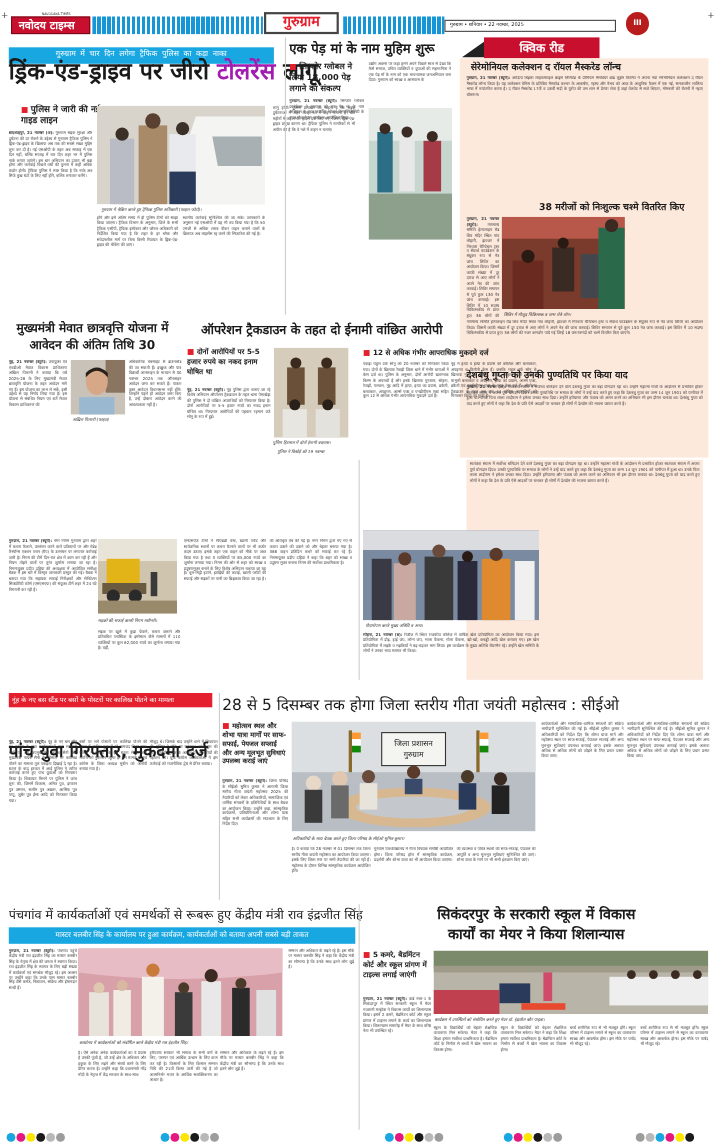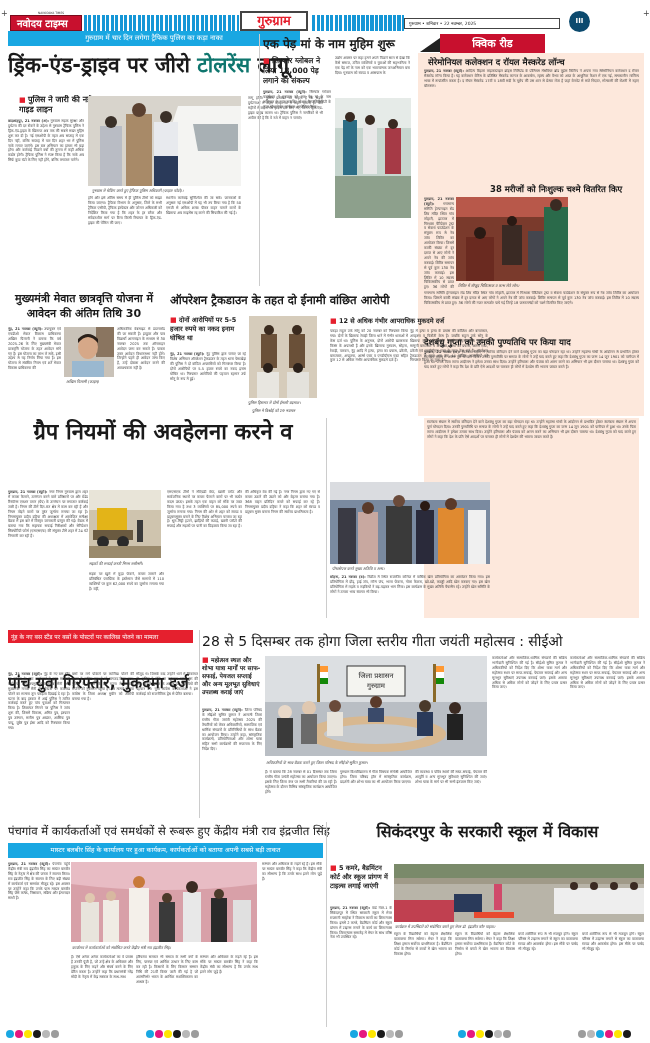--- a/index.html
+++ b/index.html
@@ -11,27 +11,27 @@
   .caption { font-size: 3.8px; line-height: 5px; color: #333; font-style: italic; overflow: hidden; }
   .bullet-head { font-size: 8px; line-height: 10px; font-weight: bold; color: #222; overflow: hidden; }
   .bullet-head::before { content: "■ "; color: #e5202e; font-size: 7px; }
   .photo { overflow: hidden; }
 
   
   .mast-logo { background: #c8102e; color: #fff; font-weight: bold; font-size: 11px; padding: 2px 6px; border: 1px solid #7a0a1b; }
   .mast-stripes { background: repeating-linear-gradient(90deg, #1596d6 0 3px, #fff 3px 4.5px); }
   .mast-section { background: #fff; border: 2px solid #444; color: #e5202e; font-weight: bold; font-size: 13px; text-align: center; }
   .mast-date { background: #fff; border: 1px solid #444; font-size: 5px; padding: 2px 4px; color: #222; }
-  .mast-circle { width: 18px; height: 18px; border-radius: 50%; background: #0c4a6e; }
+  .mast-circle { width: 18px; height: 18px; border-radius: 50%; background: #b91c1c; }
 
   .blue-bar { background: #19a7e2; color: #fff; text-align: center; overflow: hidden; }
   .red-bar { background: #e5202e; color: #fff; overflow: hidden; }
 
   .hl { font-weight: bold; color: #1a1a1a; line-height: 1.05; overflow: hidden; }
-  .accent { color: #0f766e; }
+  .accent { color: #a21caf; }
   .pink-box { background: #fde8dc; }
 
   .rule-v { background: #ccc; width: 1px; }
   .cmyk { display: flex; gap: 1px; }
   .cmyk span { width: 8px; height: 8px; border-radius: 50%; display: inline-block; }
 </style>
 </head>
 <body>
 
 <div class="abs" style="left:0;top:0;width:650px;height:32px;">
@@ -41,21 +41,21 @@
   <div class="abs mast-stripes" style="left:84px;top:15px;width:155px;height:16px;"></div>
   <div class="abs mast-section" style="left:240px;top:11px;width:68px;height:20px;line-height:16px;">गुरुग्राम</div>
   <div class="abs mast-stripes" style="left:312px;top:15px;width:92px;height:16px;"></div>
   <div class="abs mast-date" style="left:404px;top:18px;width:156px;height:11px;line-height:6px;font-size:4.5px;">गुरुग्राम • शनिवार • 22 नवम्बर, 2025</div>
   <div class="abs mast-circle" style="left:569px;top:11px;width:21px;height:21px;color:#fff;font-size:7px;text-align:center;line-height:21px;font-weight:bold;">
     <span>III</span>
   </div>
   <div class="abs" style="left:643px;top:9px;font-size:8px;color:#444;">+</div>
 </div>
 
-<div class="abs blue-bar" style="left:8px;top:31px;width:292px;height:15px;font-size:7px;line-height:15px;">
+<div class="abs blue-bar" style="left:8px;top:43px;width:241px;height:15px;font-size:7px;line-height:15px;font-family:Liberation Mono, monospace;">
   <span>गुरुग्राम में चार दिन लगेगा ट्रैफिक पुलिस का कड़ा नाका</span>
 </div>
 <div class="abs hl" style="left:8px;top:51px;width:320px;height:28px;font-size:21px;line-height:28px;">
   <span>ड्रिंक-एंड-ड्राइव पर जीरो </span><span class="accent">टोलरेंस</span><span> लागू</span>
 </div>
 <div class="abs bullet-head" style="left:19px;top:95px;width:75px;height:22px;">पुलिस ने जारी की नई गाइड लाइन</div>
 <div class="abs body-text" style="left:8px;top:119px;width:76px;height:145px;">
   <b>बादशाहपुर, 21 नवम्बर (अ):</b> <span>गुरुग्राम सड़क सुरक्षा और दुर्घटना की दर रोकने के उद्देश्य से गुरुग्राम ट्रैफिक पुलिस ने ड्रिंक-एंड-ड्राइव के खिलाफ अब तक की सबसे सख्त मुहिम शुरू कर दी है। नई एसओपी के तहत अब सप्ताह में एक दिन नहीं, बल्कि सप्ताह में चार दिन शहर भर में पुलिस नाके लगाए जाएंगे। इस बार अभियान का दायरा भी बड़ा होगा और कार्रवाई पिछले वर्षों की तुलना में कहीं अधिक कठोर होगी। ट्रैफिक पुलिस ने स्पष्ट किया है कि नाके अब सिर्फ कुछ घंटों के लिए नहीं होंगे, बल्कि लगातार चलेंगे।</span>
 </div>
 <div class="abs photo" style="left:88px;top:96px;width:153px;height:90px;">
@@ -143,21 +143,21 @@
     <rect width="50" height="50" fill="#c9c2b8"></rect>
     <rect x="32" y="0" width="18" height="30" fill="#8a7560"></rect>
     <ellipse cx="24" cy="20" rx="10" ry="12" fill="#d6a888"></ellipse>
     <path d="M14 16 Q24 4 34 16 L34 12 Q24 2 14 12 Z" fill="#2a201a"></path>
     <rect x="8" y="34" width="32" height="16" fill="#9ab8d0"></rect>
   </svg>
 </div>
 <div class="abs caption" style="left:66px;top:379px;width:50px;height:6px;">अखिल पिलानी (फाइल)</div>
 <div class="abs body-text" style="left:117px;top:327px;width:48px;height:82px;">अधिकारिक वेबसाइट से डाउनलोड की जा सकती हैं। इच्छुक और पात्र विद्यार्थी आनलाइन के माध्यम से 30 नवम्बर 2025 तक ऑनलाइन आवेदन जमा कर सकते हैं। पात्रता उक्त आवेदन विधानसभा नहीं होंगे। जिन्होंने पहले ही आवेदन जमा किए हैं, उन्हें दोबारा आवेदन करने की आवश्यकता नहीं है।</div>
 
-<div class="abs hl" style="left:170px;top:291px;width:245px;height:18px;font-size:11.5px;line-height:18px;">
+<div class="abs hl" style="left:170px;top:291px;width:245px;height:18px;font-size:11.5px;line-height:18px;text-align:center;">
   <span>ऑपरेशन ट्रैकडाउन के तहत दो ईनामी वांछित आरोपी </span>
 </div>
 <div class="abs bullet-head" style="left:170px;top:316px;width:76px;height:32px;font-size:6.5px;line-height:9px;">दोनों आरोपियों पर 5-5 हजार रुपये का नकद इनाम घोषित था</div>
 <div class="abs body-text" style="left:170px;top:352px;width:76px;height:62px;">
   <b>नूंह, 21 नवम्बर (ब्यूरो):</b> <span>नूंह पुलिस द्वारा चलाए जा रहे विशेष अभियान ऑपरेशन ट्रैकडाउन के तहत थाना पेमाखेड़ा की पुलिस ने दो वांछित अपराधियों को गिरफ्तार किया है। दोनों आरोपियों पर 5-5 हजार रुपये का नकद इनाम घोषित था। गिरफ्तार आरोपियों की पहचान रहमान उर्फ सोनू के रूप में हुई।</span>
 </div>
 <div class="abs photo" style="left:249px;top:316px;width:68px;height:82px;">
   <svg width="68" height="82" viewBox="0 0 68 82">
     <rect width="68" height="82" fill="#d6ccbb"></rect>
     <rect x="12" y="18" width="16" height="34" fill="#6a5038"></rect>
@@ -170,21 +170,20 @@
     <circle cx="49" cy="52" r="5" fill="#2a201a"></circle>
   </svg>
 </div>
 <div class="abs caption" style="left:248px;top:400px;width:72px;height:6px;">पुलिस हिरासत में दोनों ईनामी बदमाश।</div>
 <div class="abs caption" style="left:252px;top:408px;width:68px;height:6px;">पुलिस ने बिश्नोई को 19 नवम्बर</div>
 <div class="abs bullet-head" style="left:330px;top:316px;width:150px;height:10px;font-size:6.5px;line-height:10px;">12 से अधिक गंभीर आपराधिक मुकदमे दर्ज</div>
 <div class="abs body-text" style="left:330px;top:329px;width:78px;height:88px;">पकड़ा राहुल उर्फ सोनू को 20 नवम्बर को गिरफ्तार किया गया। दोनों के खिलाफ रेवाड़ी जिला थाने में गंभीर धाराओं में केस दर्ज था। पुलिस के अनुसार, दोनों आरोपी खतरनाक किस्म के अपराधी हैं और इनके खिलाफ गुरुग्राम, सोहना, रेवाड़ी, पलवल, नूंह आदि में हत्या, हत्या का प्रयास, डकैती, बलात्कार, अपहरण, आर्म्स एक्ट व एनडीपीएस एक्ट सहित कुल 12 से अधिक गंभीर आपराधिक मुकदमे दर्ज हैं।</div>
 <div class="abs body-text" style="left:410px;top:329px;width:78px;height:88px;">नूंह में हत्या व हत्या के प्रयास की कोशिश और बलात्कार, अपहरण व फिरौती केस हैं। जबकि राहुल उर्फ सोनू के खिलाफ नूंह, नई दिल्ली, रेवाड़ी, सोहना थाना आदि में मामूली बलात्कार व अपहरण, हत्या का प्रयास, आर्म्स एक्ट, डकैती एवं एनडीपीएस एक्ट के तहत केस दर्ज हैं। ऑपरेशन ट्रैकडाउन के तहत अब तक 44 वांछित अपराधियों को गिरफ्तार किया जा चुका है।</div>
 
 <div class="abs hl" style="left:8px;top:418px;width:310px;height:56px;font-size:22px;line-height:27px;text-align:center;">
-  <div>ग्रैप नियमों की अवहेलना करने व</div>
 </div>
 <div class="abs body-text" style="left:8px;top:490px;width:80px;height:130px;">
   <b>गुरुग्राम, 21 नवम्बर (ब्यूरो):</b> <span>नगर निगम गुरुग्राम द्वारा शहर में कचरा फैलाने, उल्लंघन करने वाले प्रतिष्ठानों पर और ग्रेडेड रिस्पॉन्स एक्शन प्लान (ग्रैप) के उल्लंघन पर लगातार कार्रवाई जारी है। निगम की टीमें दिन-रात क्षेत्र में काम कर रही हैं और नियम तोड़ने वालों पर तुरंत जुर्माना लगाया जा रहा है। निगमायुक्त प्रदीप दहिया की अध्यक्षता में आयोजित समीक्षा बैठक में इस बारे में विस्तृत जानकारी प्रस्तुत की गई। बैठक में बताया गया कि सहायक सफाई निरीक्षकों और सेनिटेशन सिक्योरिटी फोर्स (एसएसएफ) की संयुक्त टीमें शहर में 24 घंटे निगरानी कर रही हैं।</span>
 </div>
 <div class="abs photo" style="left:89px;top:490px;width:72px;height:68px;">
   <svg width="72" height="68" viewBox="0 0 72 68">
     <rect width="72" height="68" fill="#cfc4ae"></rect>
     <rect x="0" y="0" width="72" height="20" fill="#e8e4d8"></rect>
     <rect x="8" y="18" width="30" height="26" fill="#e3b418"></rect>
     <rect x="4" y="40" width="40" height="10" fill="#6a5a40"></rect>
@@ -300,22 +299,23 @@
     <circle cx="148" cy="32" r="5" fill="#4a3a2a"></circle>
     <rect x="162" y="38" width="18" height="42" fill="#e0e0e0"></rect>
   </svg>
 </div>
 <div class="abs caption" style="left:72px;top:945px;width:186px;height:6px;">कार्यालय में कार्यकर्ताओं को संबोधित करते केंद्रीय मंत्री राव इंद्रजीत सिंह।</div>
 <div class="abs body-text" style="left:71px;top:955px;width:62px;height:72px;">है। ऐसे अनेक अनेक कार्यकर्ताओं का वे प्रयास है उनकी पूंजी है, जो उन्हें क्षेत्र के अधिकार और हकूक के लिए लड़ने और संघर्ष करने के लिए प्रेरित करता है। उन्होंने कहा कि प्रधानमंत्री नरेंद्र मोदी के नेतृत्व में केंद्र सरकार के साथ-साथ</div>
 <div class="abs body-text" style="left:136px;top:955px;width:62px;height:72px;">हरियाणा सरकार भी समाज के सभी वर्गों के लिए, परस्पर एवं आर्थिक उत्थान के लिए काम कर रही है। किसानों के लिए किसान सम्मान निधि की 21वीं किस्त जारी की गई है जो आत्मनिर्भर भारत के आर्थिक सशक्तिकरण का आधार है।</div>
 <div class="abs body-text" style="left:200px;top:955px;width:58px;height:72px;">सम्मान और अधिकार के लड़ते रहे हैं। इस मौके पर मास्टर बलबीर सिंह ने कहा कि केंद्रीय मंत्री का सौभाग्य है कि उनके साथ इतने लोग जुड़े हैं।</div>
 <div class="abs body-text" style="left:262px;top:862px;width:60px;height:165px;">सम्मान और अधिकार के लड़ते रहे हैं। इस मौके पर मास्टर बलबीर सिंह ने कहा कि केंद्रीय मंत्री का सौभाग्य है कि उनके साथ इतने लोग जुड़े हैं।</div>
 
-<div class="abs hl" style="left:330px;top:822px;width:315px;height:38px;font-size:16px;line-height:19px;text-align:center;">
+<div class="abs hl" style="left:330px;top:822px;width:315px;height:38px;font-size:13px;line-height:19px;text-align:center;">
   <div>सिकंदरपुर के सरकारी स्कूल में विकास</div>
+  <div>कार्यों का मेयर ने किया शिलान्यास</div>
 </div>
 <div class="abs bullet-head" style="left:330px;top:864px;width:62px;height:40px;font-size:6.5px;line-height:9px;">5 कमरे, बैडमिंटन कोर्ट और स्कूल प्रांगण में टाइल्स लगाई जाएंगी</div>
 <div class="abs body-text" style="left:330px;top:906px;width:62px;height:121px;">
   <b>गुरुग्राम, 21 नवम्बर (ब्यूरो):</b> <span>वार्ड नंबर-1 के सिकंदरपुर में स्थित सरकारी स्कूल में मेयर राजरानी मल्होत्रा ने विकास कार्यों का शिलान्यास किया। इसमें 2 कमरे, बैडमिंटन कोर्ट और स्कूल प्रांगण में टाइल्स लगाने के कार्य का शिलान्यास किया। शिलान्यास समारोह में मेयर के साथ वरिष्ठ नेता भी उपस्थित रहे।</span>
 </div>
 <div class="abs photo" style="left:394px;top:864px;width:250px;height:58px;">
   <svg width="250" height="58" viewBox="0 0 250 58">
     <rect width="250" height="58" fill="#b8b4a8"></rect>
     <rect x="0" y="0" width="250" height="16" fill="#7a8a6a"></rect>
     <rect x="0" y="14" width="250" height="6" fill="#a09a88"></rect>

